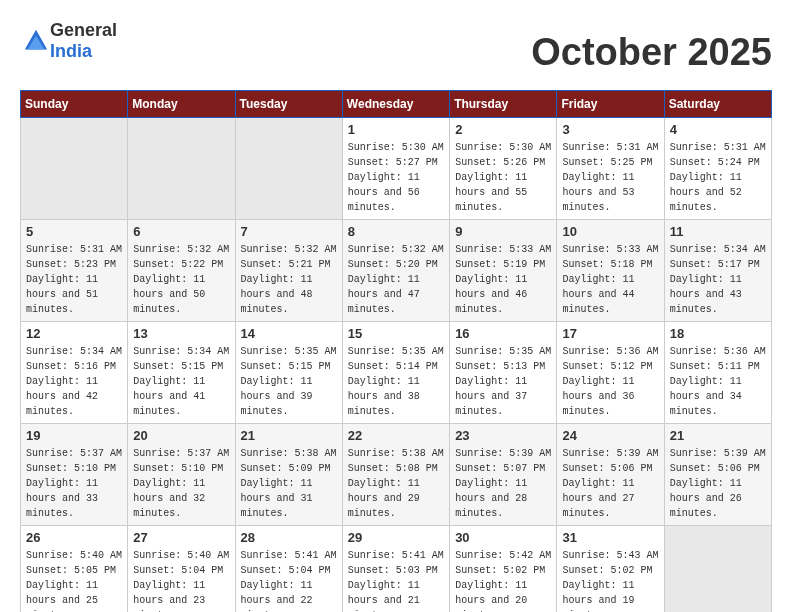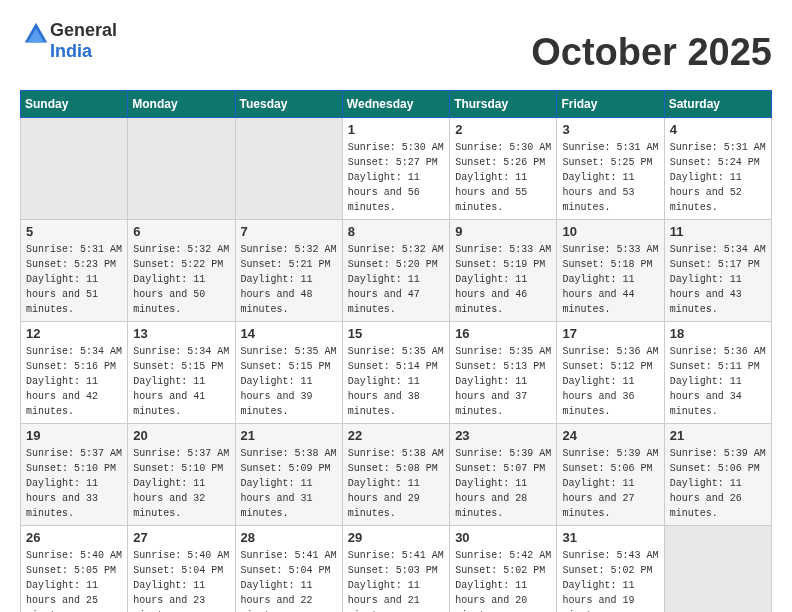--- a/index.html
+++ b/index.html
@@ -11,21 +11,21 @@
       padding: 20px;
     }
     .header {
       display: flex;
       justify-content: space-between;
       align-items: flex-start;
       margin-bottom: 16px;
     }
     .logo {
       display: flex;
-      align-items: flex-start;
+      align-items: center;
       gap: 0;
     }
     .logo-text-general {
       font-size: 18px;
       font-weight: bold;
       color: #333;
     }
     .logo-text-blue {
       font-size: 18px;
       font-weight: bold;
@@ -49,21 +49,21 @@
     .location {
       font-size: 16px;
       color: #555;
     }
     table {
       width: 100%;
       border-collapse: collapse;
       table-layout: fixed;
     }
     thead tr th {
-      background: #0f766e;
+      background: #7f1d1d;
       color: #fff;
       font-size: 12px;
       font-weight: bold;
       padding: 6px 4px;
       text-align: left;
       border: 1px solid #1a5fc4;
     }
     tbody tr td {
       border: 1px solid #ccc;
       vertical-align: top;

